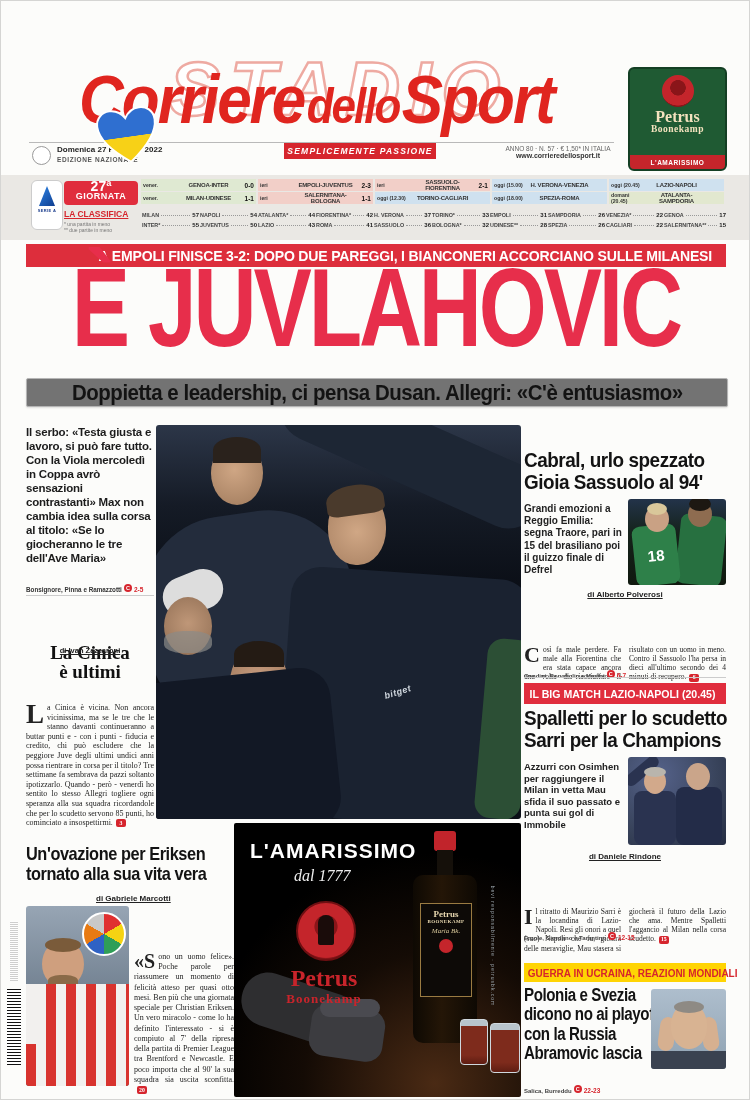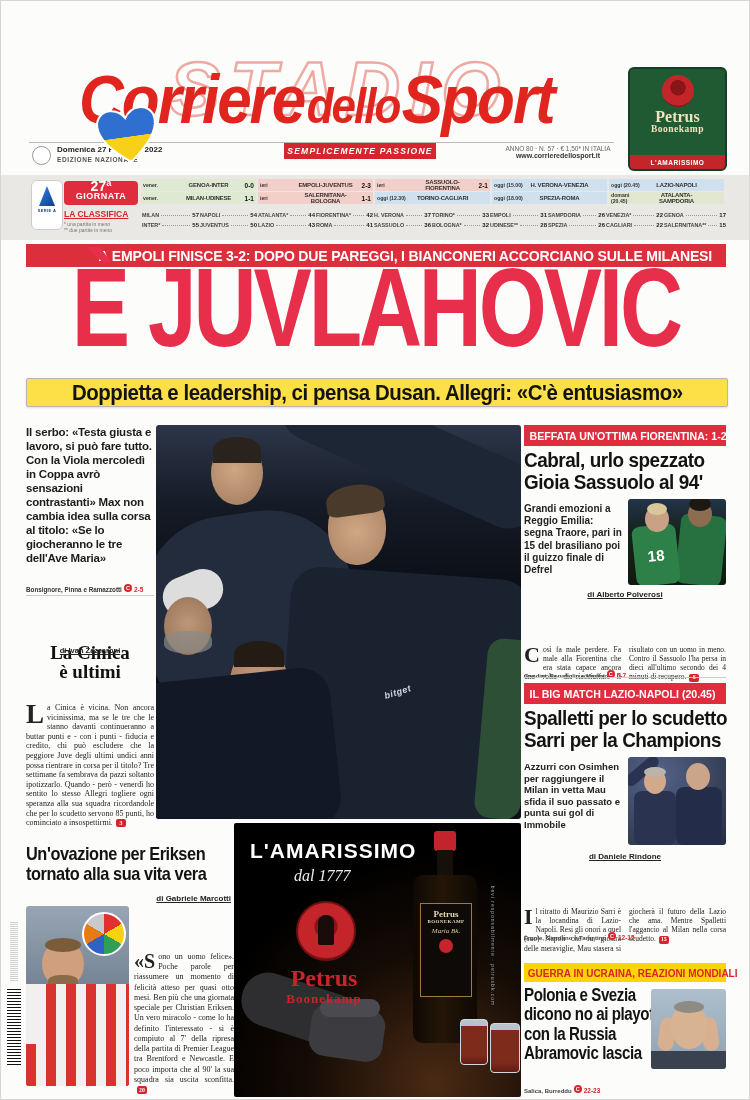--- a/index.html
+++ b/index.html
@@ -55,21 +55,21 @@
   .sc .t{font-size:5.4px;font-weight:bold;color:#444;white-space:nowrap;}
   .sc .f{flex:1;border-bottom:1px dotted #999;margin:0 2px 2px;}
   .sc .p{font-size:6px;font-weight:900;color:#222;}
 
   
   .kicker{left:25px;top:243px;width:700px;height:23px;background:#dd2e3c;display:flex;align-items:center;justify-content:center;}
   .kicker span{color:#fff;font-size:14.5px;font-weight:900;letter-spacing:-.2px;padding-left:60px;transform:scaleX(.97);}
   .bighead{left:25px;top:250px;width:700px;height:122px;display:flex;align-items:flex-start;justify-content:center;z-index:3;}
   .bighead span{font-size:112px;font-weight:900;color:#e72e4b;letter-spacing:-4px;line-height:1.02;
                 transform:scaleX(.78);transform-origin:center top;white-space:nowrap;}
-  .subbox{left:25px;top:377px;width:700px;height:27px;border:1px solid #b5b5b5;background:#fde047;border-radius:2px;
+  .subbox{left:25px;top:377px;width:700px;height:27px;border:1px solid #b5b5b5;background:#737373;border-radius:2px;
           display:flex;align-items:center;justify-content:center;box-shadow:0 1px 2px rgba(0,0,0,.12);}
   .subbox span{font-size:22px;font-weight:900;color:#131313;letter-spacing:-.5px;transform:scaleX(.93);white-space:nowrap;}
 
   
   .intro{left:25px;top:424px;width:128px;font-size:11.5px;font-weight:900;color:#1c1c1c;line-height:1.22;letter-spacing:-.2px;}
   .credits{font-size:6.3px;font-weight:bold;color:#333;}
   .cicon{display:inline-flex;width:8px;height:8px;border-radius:50%;background:#d6252d;color:#fff;font-size:5.5px;
          font-weight:900;align-items:center;justify-content:center;vertical-align:middle;margin:0 2px;}
   .pgs{color:#d6252d;font-weight:900;font-size:6.5px;}
   .div1{left:25px;top:594px;width:128px;height:1px;background:#ccc;}
@@ -146,21 +146,21 @@
   .rby{width:202px;text-align:center;font-size:8px;font-weight:bold;color:#222;text-decoration:underline;}
   .rbody{width:202px;column-count:2;column-gap:8px;font-size:7.5px;line-height:1.22;color:#222;text-align:justify;}
   .rcred{font-size:6px;font-weight:bold;color:#444;}
   .divr{width:202px;height:1px;background:#ccc;}
 
   
   .ykick{background:#ffd403;display:flex;align-items:center;}
   .ykick span{color:#d6252d;font-size:10.5px;font-weight:900;padding-left:4px;transform:scaleX(.95);transform-origin:left center;white-space:nowrap;}
   .ehl{left:25px;top:843px;width:215px;font-size:19px;font-weight:900;color:#131313;line-height:1.06;letter-spacing:-.5px;
        transform:scaleX(.86);transform-origin:left top;white-space:nowrap;}
-  .eby{left:95px;top:893px;width:135px;text-align:right;font-size:8px;font-weight:bold;text-decoration:underline;color:#222;}
+  .eby{left:95px;top:893px;width:135px;text-align:left;font-size:8px;font-weight:bold;text-decoration:underline;color:#222;}
   .ebody{left:133px;top:908px;width:100px;font-size:8px;line-height:1.28;color:#222;text-align:justify;}
 
   
   .ad{left:233px;top:822px;width:287px;height:274px;background:radial-gradient(circle at 70% 95%,#4a2a14 0,#140b05 40%,#000 70%);border-radius:2px;overflow:hidden;}
   .adtitle{position:absolute;left:16px;top:16px;color:#fff;font-size:21px;font-weight:900;letter-spacing:1px;}
   .adsub{position:absolute;left:60px;top:44px;color:#eee;font-size:16px;font-style:italic;font-family:"Liberation Serif",serif;}
   .ademb{position:absolute;left:62px;top:78px;width:56px;height:56px;border-radius:50%;
          background:radial-gradient(circle at 50% 42%,#8a1519 26%,#c4252b 28% 72%,#8a1519 74%);border:2px solid #6e0f12;}
   .ademb:before{content:"";position:absolute;left:20px;top:12px;width:16px;height:30px;background:#1a0c0a;border-radius:8px 8px 2px 2px;}
   .adb1{position:absolute;left:25px;top:142px;width:130px;text-align:center;color:#c9242b;font-family:"Liberation Serif",serif;
@@ -462,23 +462,20 @@
     <div class="mph2"></div>
     <div class="mp2"></div>
     <div class="mpglove"></div>
     <div class="mph3"></div>
     <div class="mph4"></div>
     <div class="mp3"></div>
     <div class="mpgreen"></div>
     <div class="mpsponsor">bitget</div>
   </div>
 
-  <div class="abs rkick" style="left:523px;top:424px;">
-    <span>BEFFATA UN'OTTIMA FIORENTINA: 1-2</span>
-  </div>
   <div class="abs rhead" style="left:523px;top:448px;">
     <div>Cabral, urlo spezzato</div>
     <div>Gioia Sassuolo al 94'</div>
   </div>
   <div class="abs rstand" style="left:523px;top:502px;">Grandi emozioni a Reggio Emilia: segna Traore, pari in 15 del brasiliano poi il guizzo finale di Defrel</div>
   <div class="abs photo fphoto">
     <div class="fp2"></div>
     <div class="fph2"></div>
     <div class="fp1">
         <span>18</span>

